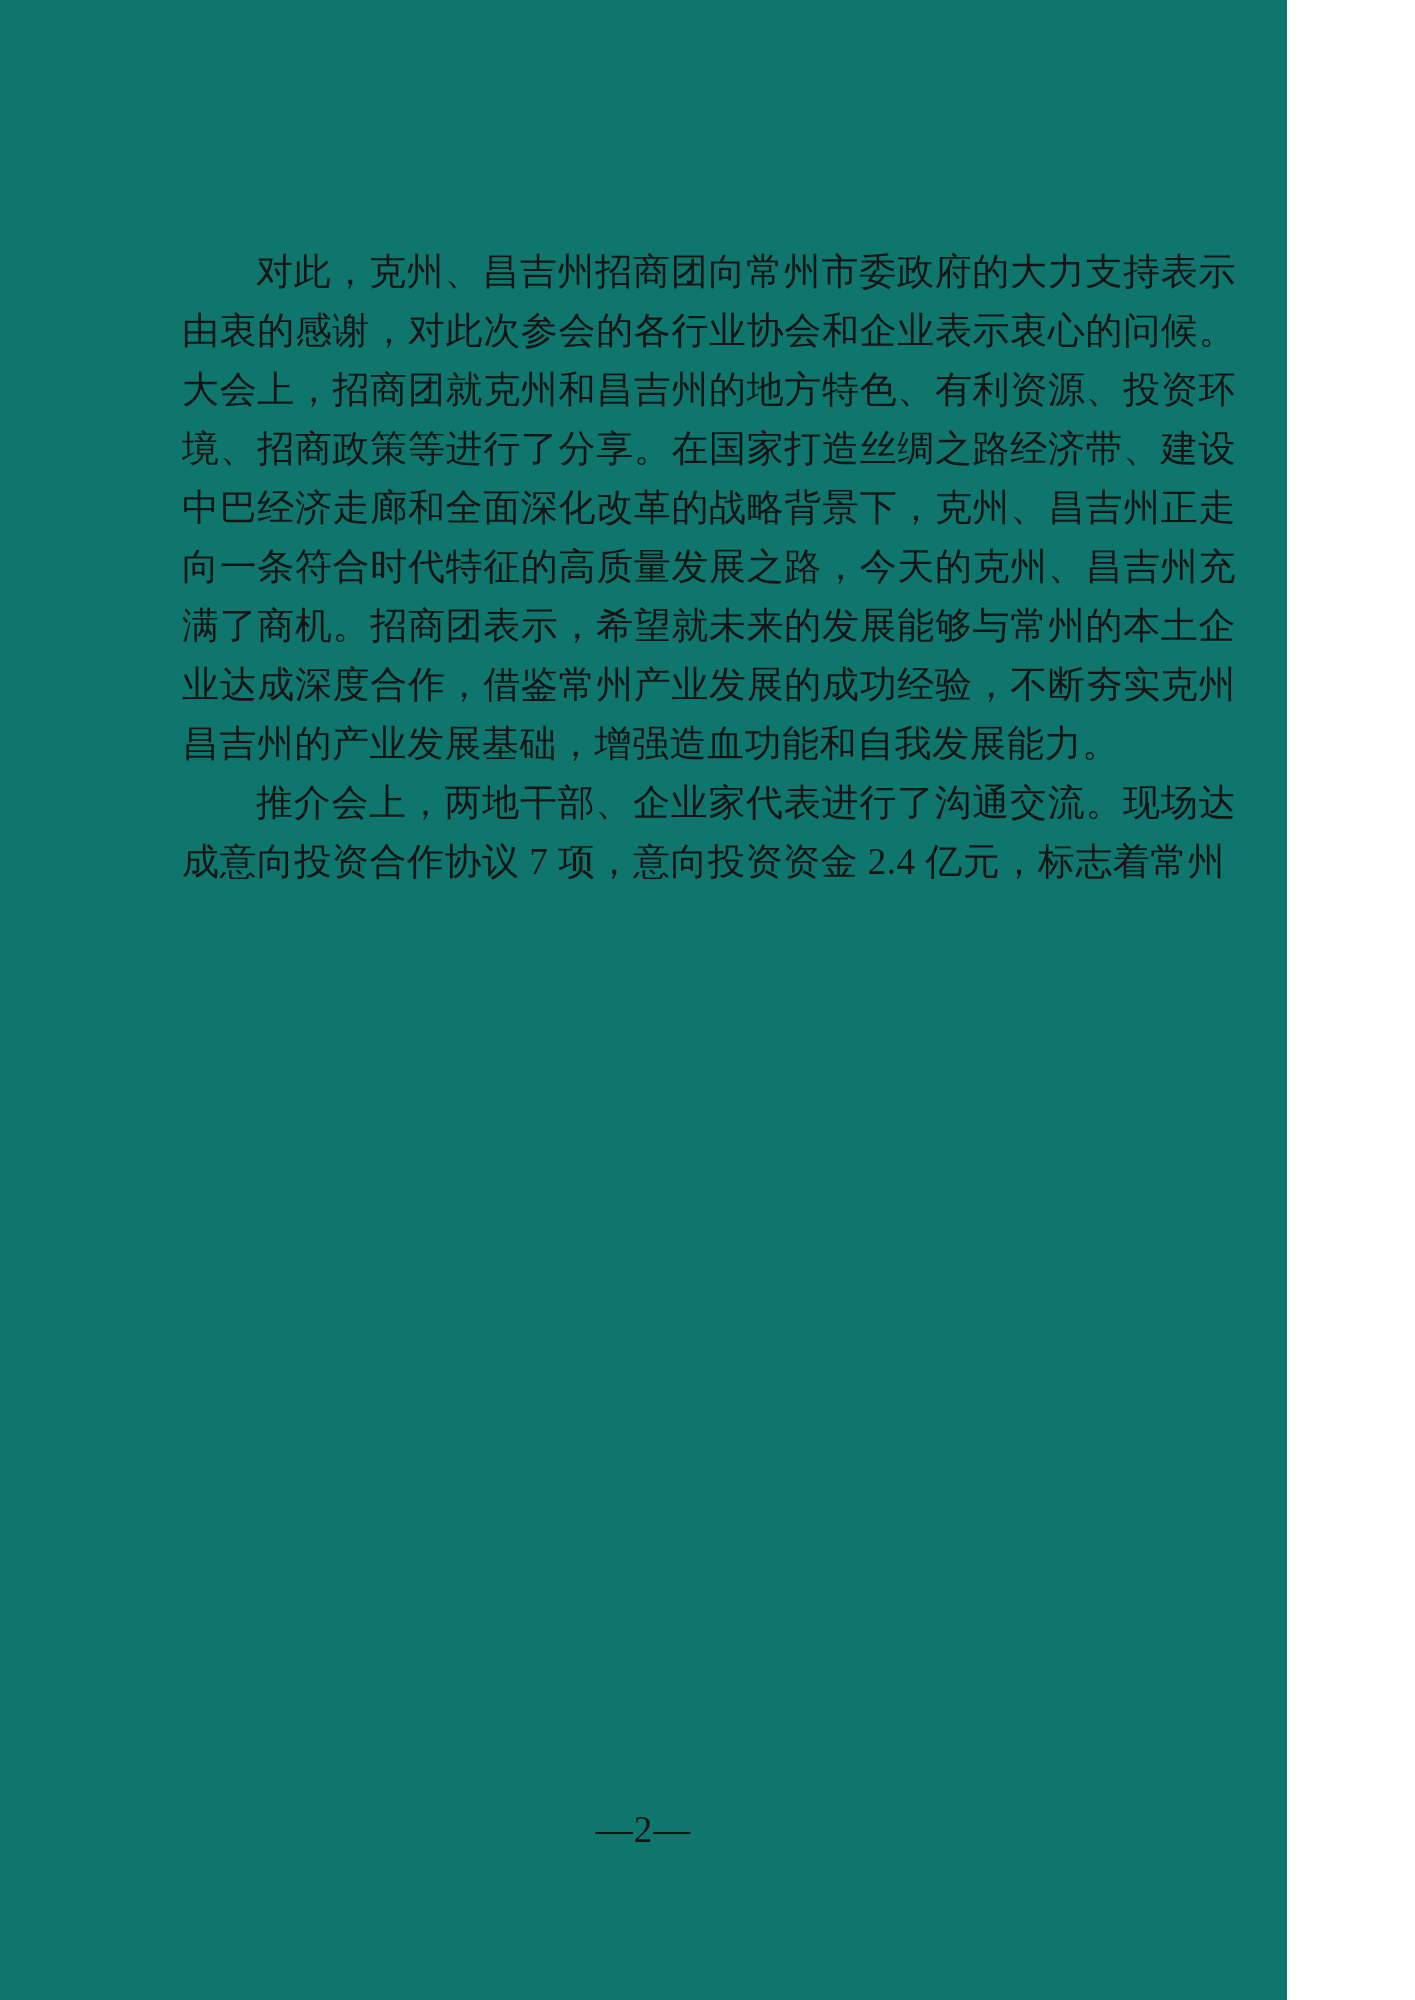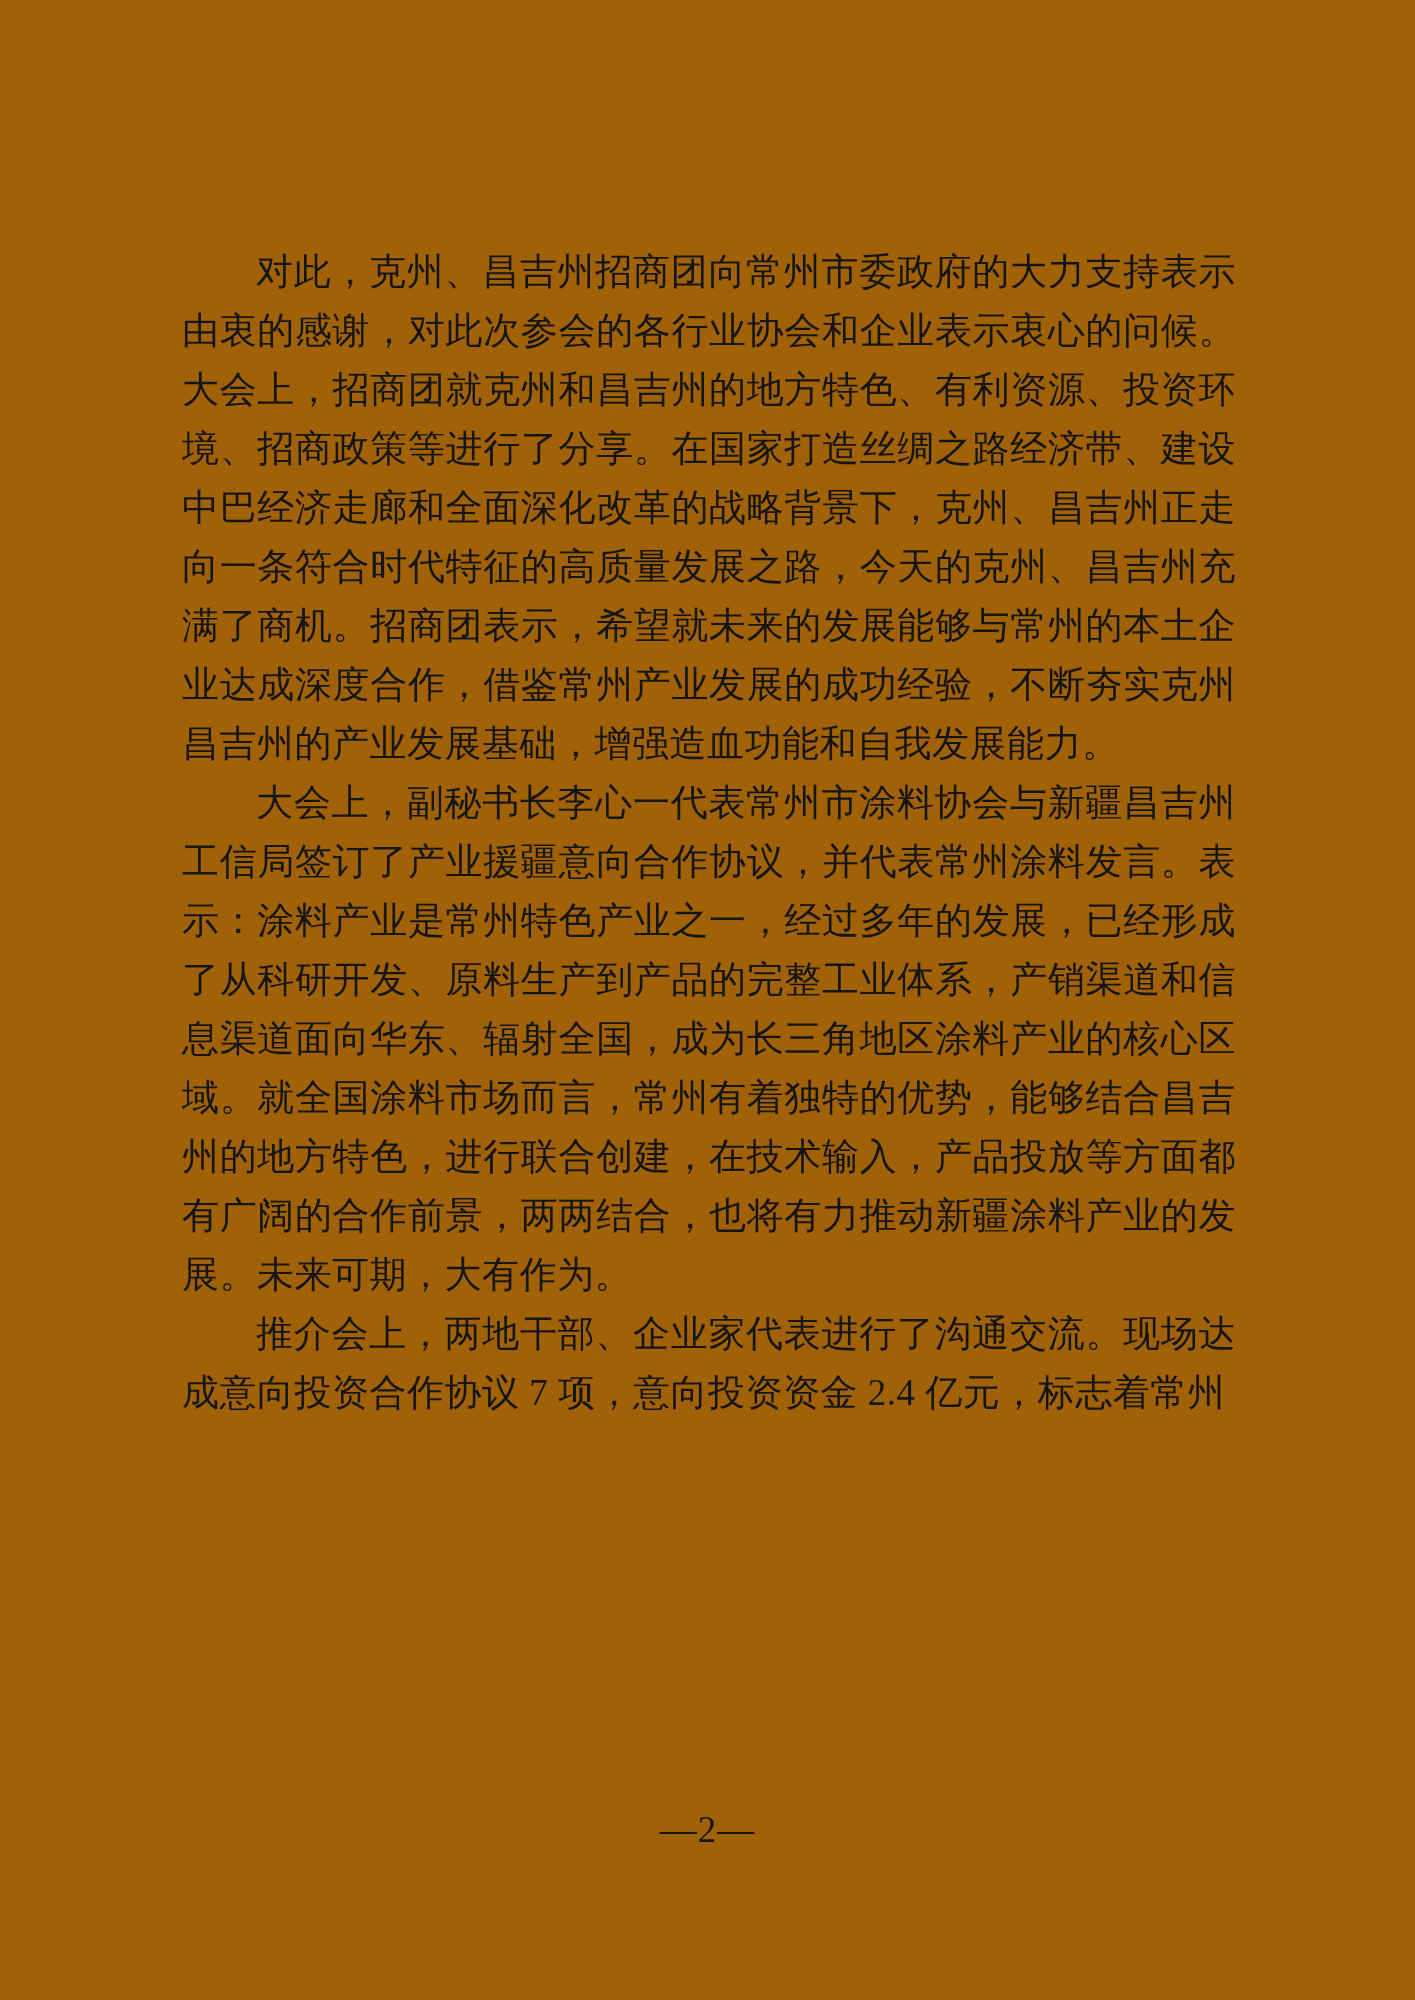--- a/index.html
+++ b/index.html
@@ -2,23 +2,23 @@
 <html><head>
 <meta charset="utf-8">
 <style>
   html, body {
     margin: 0;
     padding: 0;
     background: #ffffff;
   }
   .page {
     position: relative;
-    width: 1415px;
+    width: 1287px;
     height: 2000px;
-    background: #a16207;
+    background: #0f766e;
     overflow: hidden;
     font-family: "Liberation Serif", "DejaVu Serif", serif;
     color: #151515;
   }
   .body-text {
     position: absolute;
     left: 182px;
     top: 242px;
     width: 1054px;
     font-size: 37px;
@@ -43,20 +43,19 @@
     letter-spacing: 1px;
     color: #151515;
   }
 </style>
 </head>
 <body>
 
 <div class="page">
   <div class="body-text">
     <p>对此，克州、昌吉州招商团向常州市委政府的大力支持表示由衷的感谢，对此次参会的各行业协会和企业表示衷心的问候。大会上，招商团就克州和昌吉州的地方特色、有利资源、投资环境、招商政策等进行了分享。在国家打造丝绸之路经济带、建设中巴经济走廊和全面深化改革的战略背景下，克州、昌吉州正走向一条符合时代特征的高质量发展之路，今天的克州、昌吉州充满了商机。招商团表示，希望就未来的发展能够与常州的本土企业达成深度合作，借鉴常州产业发展的成功经验，不断夯实克州昌吉州的产业发展基础，增强造血功能和自我发展能力。</p>
-    <p>大会上，副秘书长李心一代表常州市涂料协会与新疆昌吉州工信局签订了产业援疆意向合作协议，并代表常州涂料发言。表示：涂料产业是常州特色产业之一，经过多年的发展，已经形成了从科研开发、原料生产到产品的完整工业体系，产销渠道和信息渠道面向华东、辐射全国，成为长三角地区涂料产业的核心区域。就全国涂料市场而言，常州有着独特的优势，能够结合昌吉州的地方特色，进行联合创建，在技术输入，产品投放等方面都有广阔的合作前景，两两结合，也将有力推动新疆涂料产业的发展。未来可期，大有作为。</p>
     <p>推介会上，两地干部、企业家代表进行了沟通交流。现场达成意向投资合作协议 7 项，意向投资资金 2.4 亿元，标志着常州</p>
   </div>
 
   <div class="page-footer">
     <span>—2—</span>
   </div>
 </div>
 
 </body></html>

